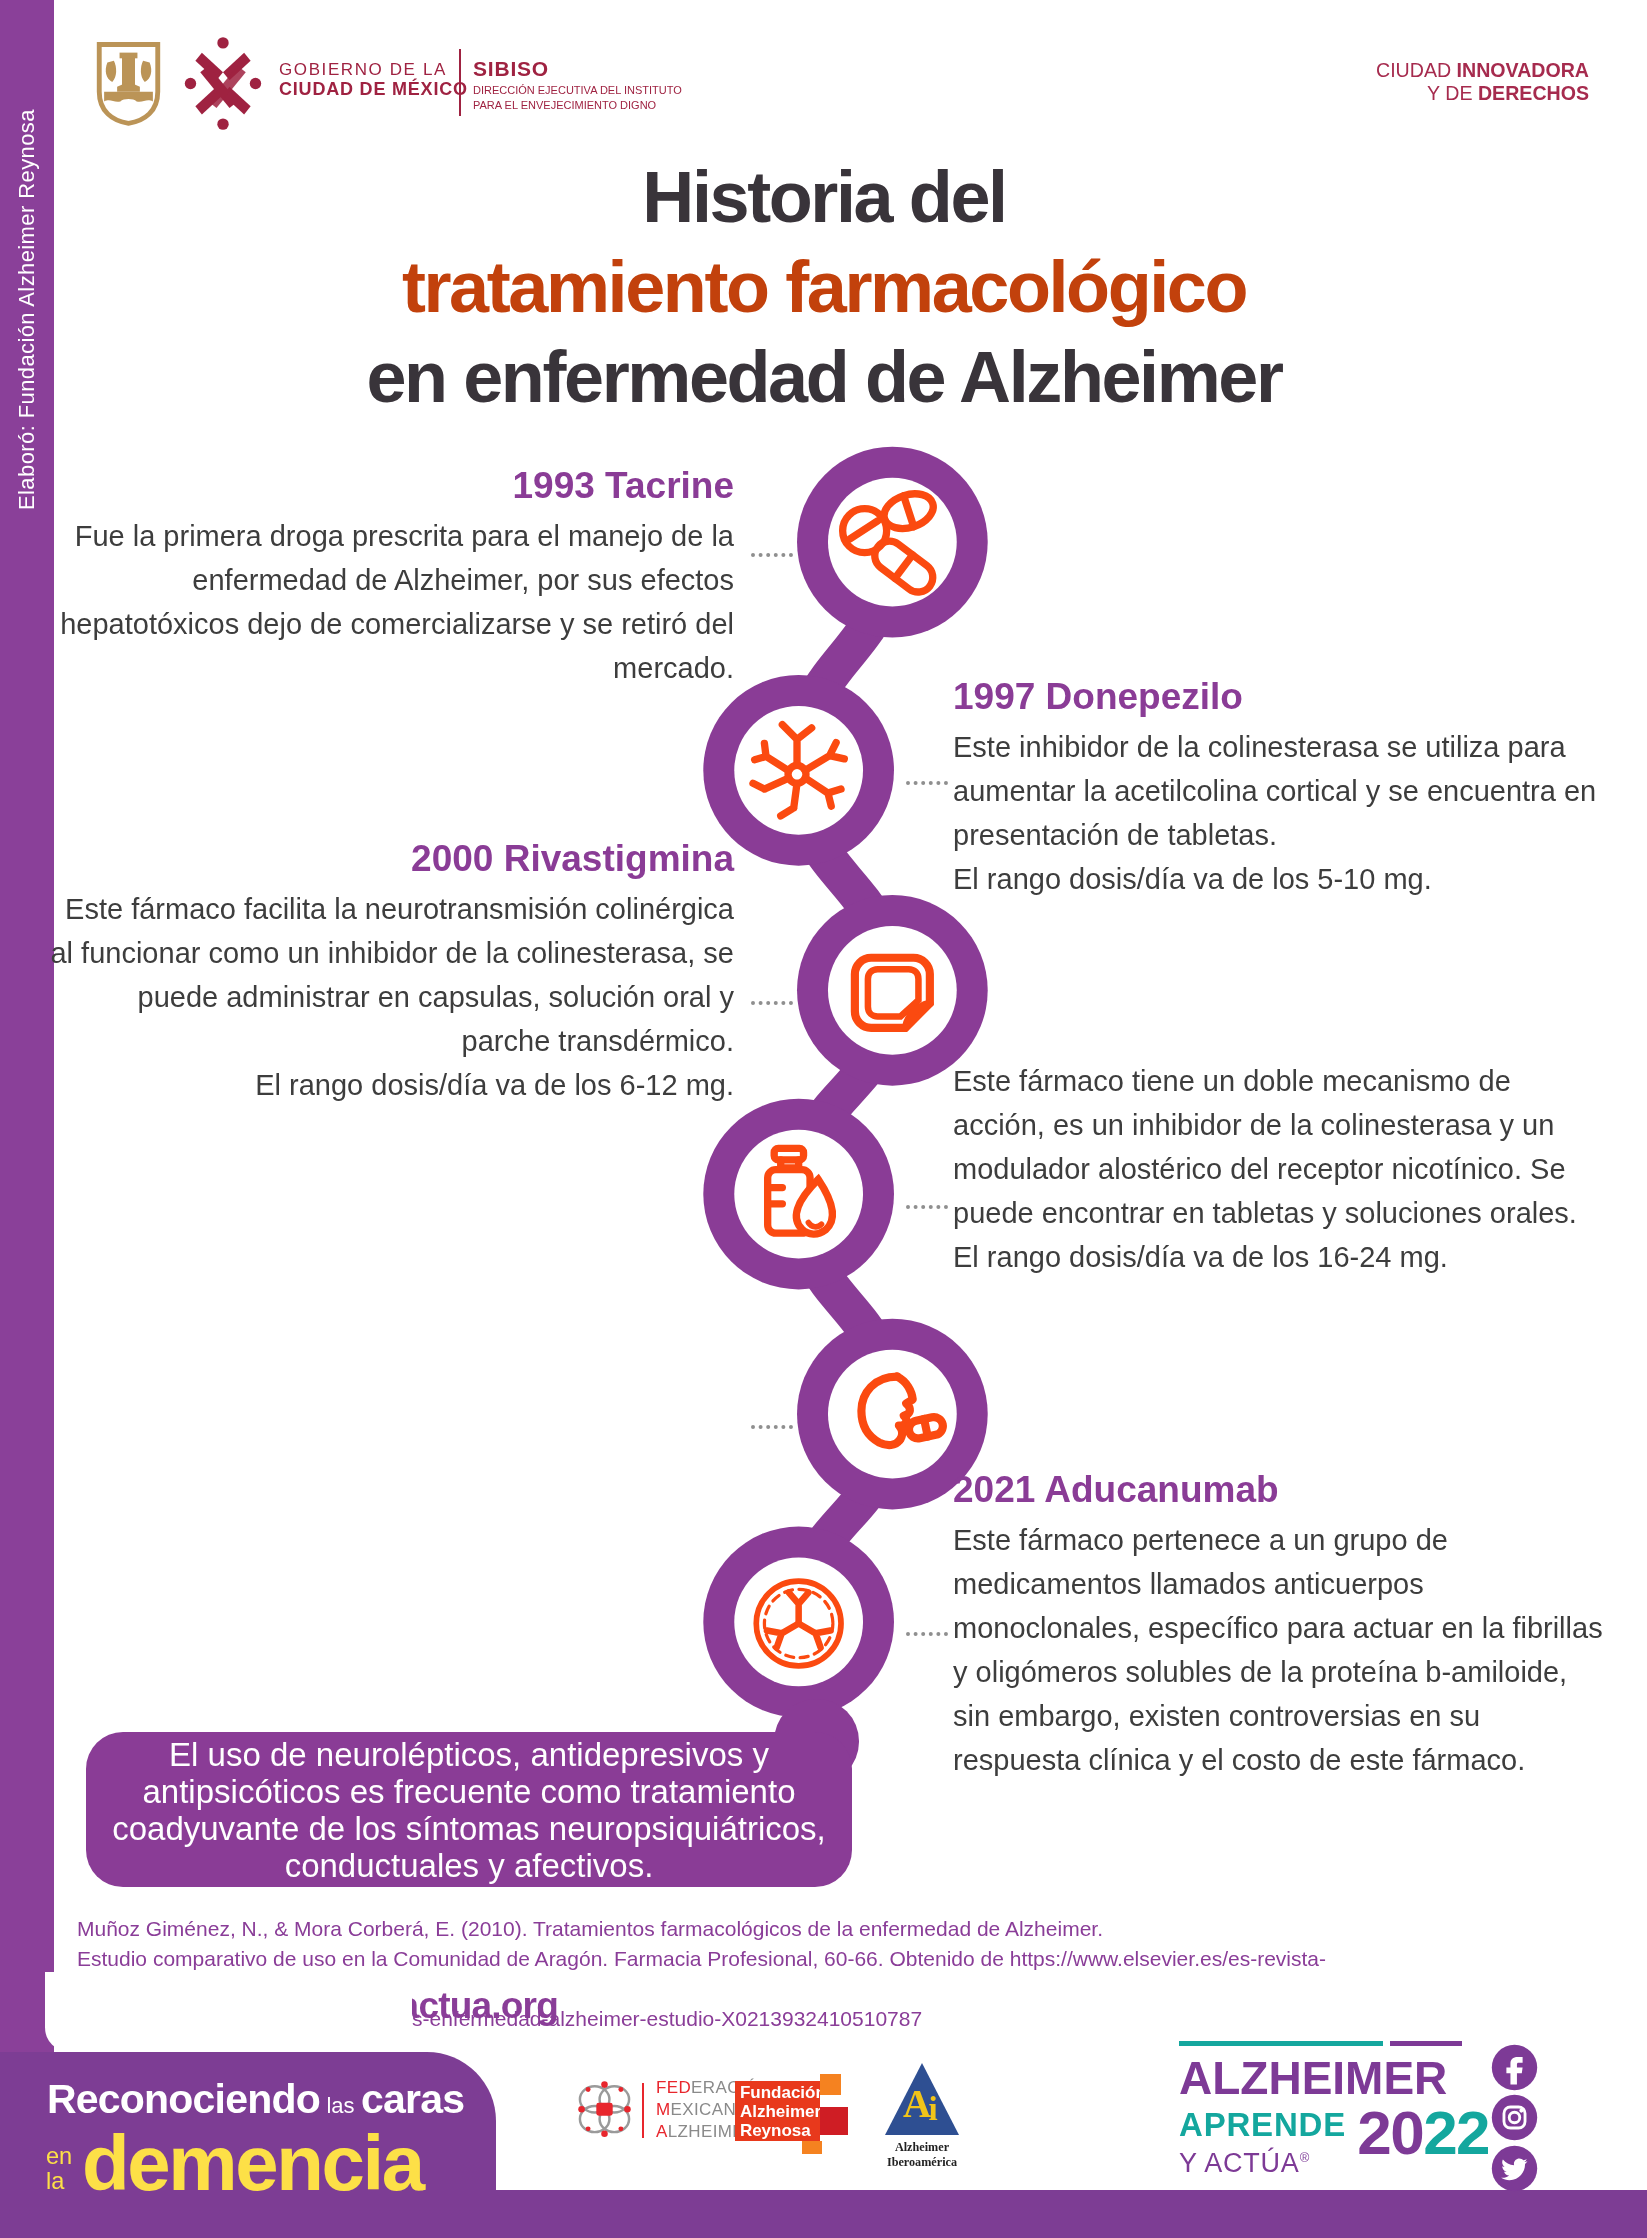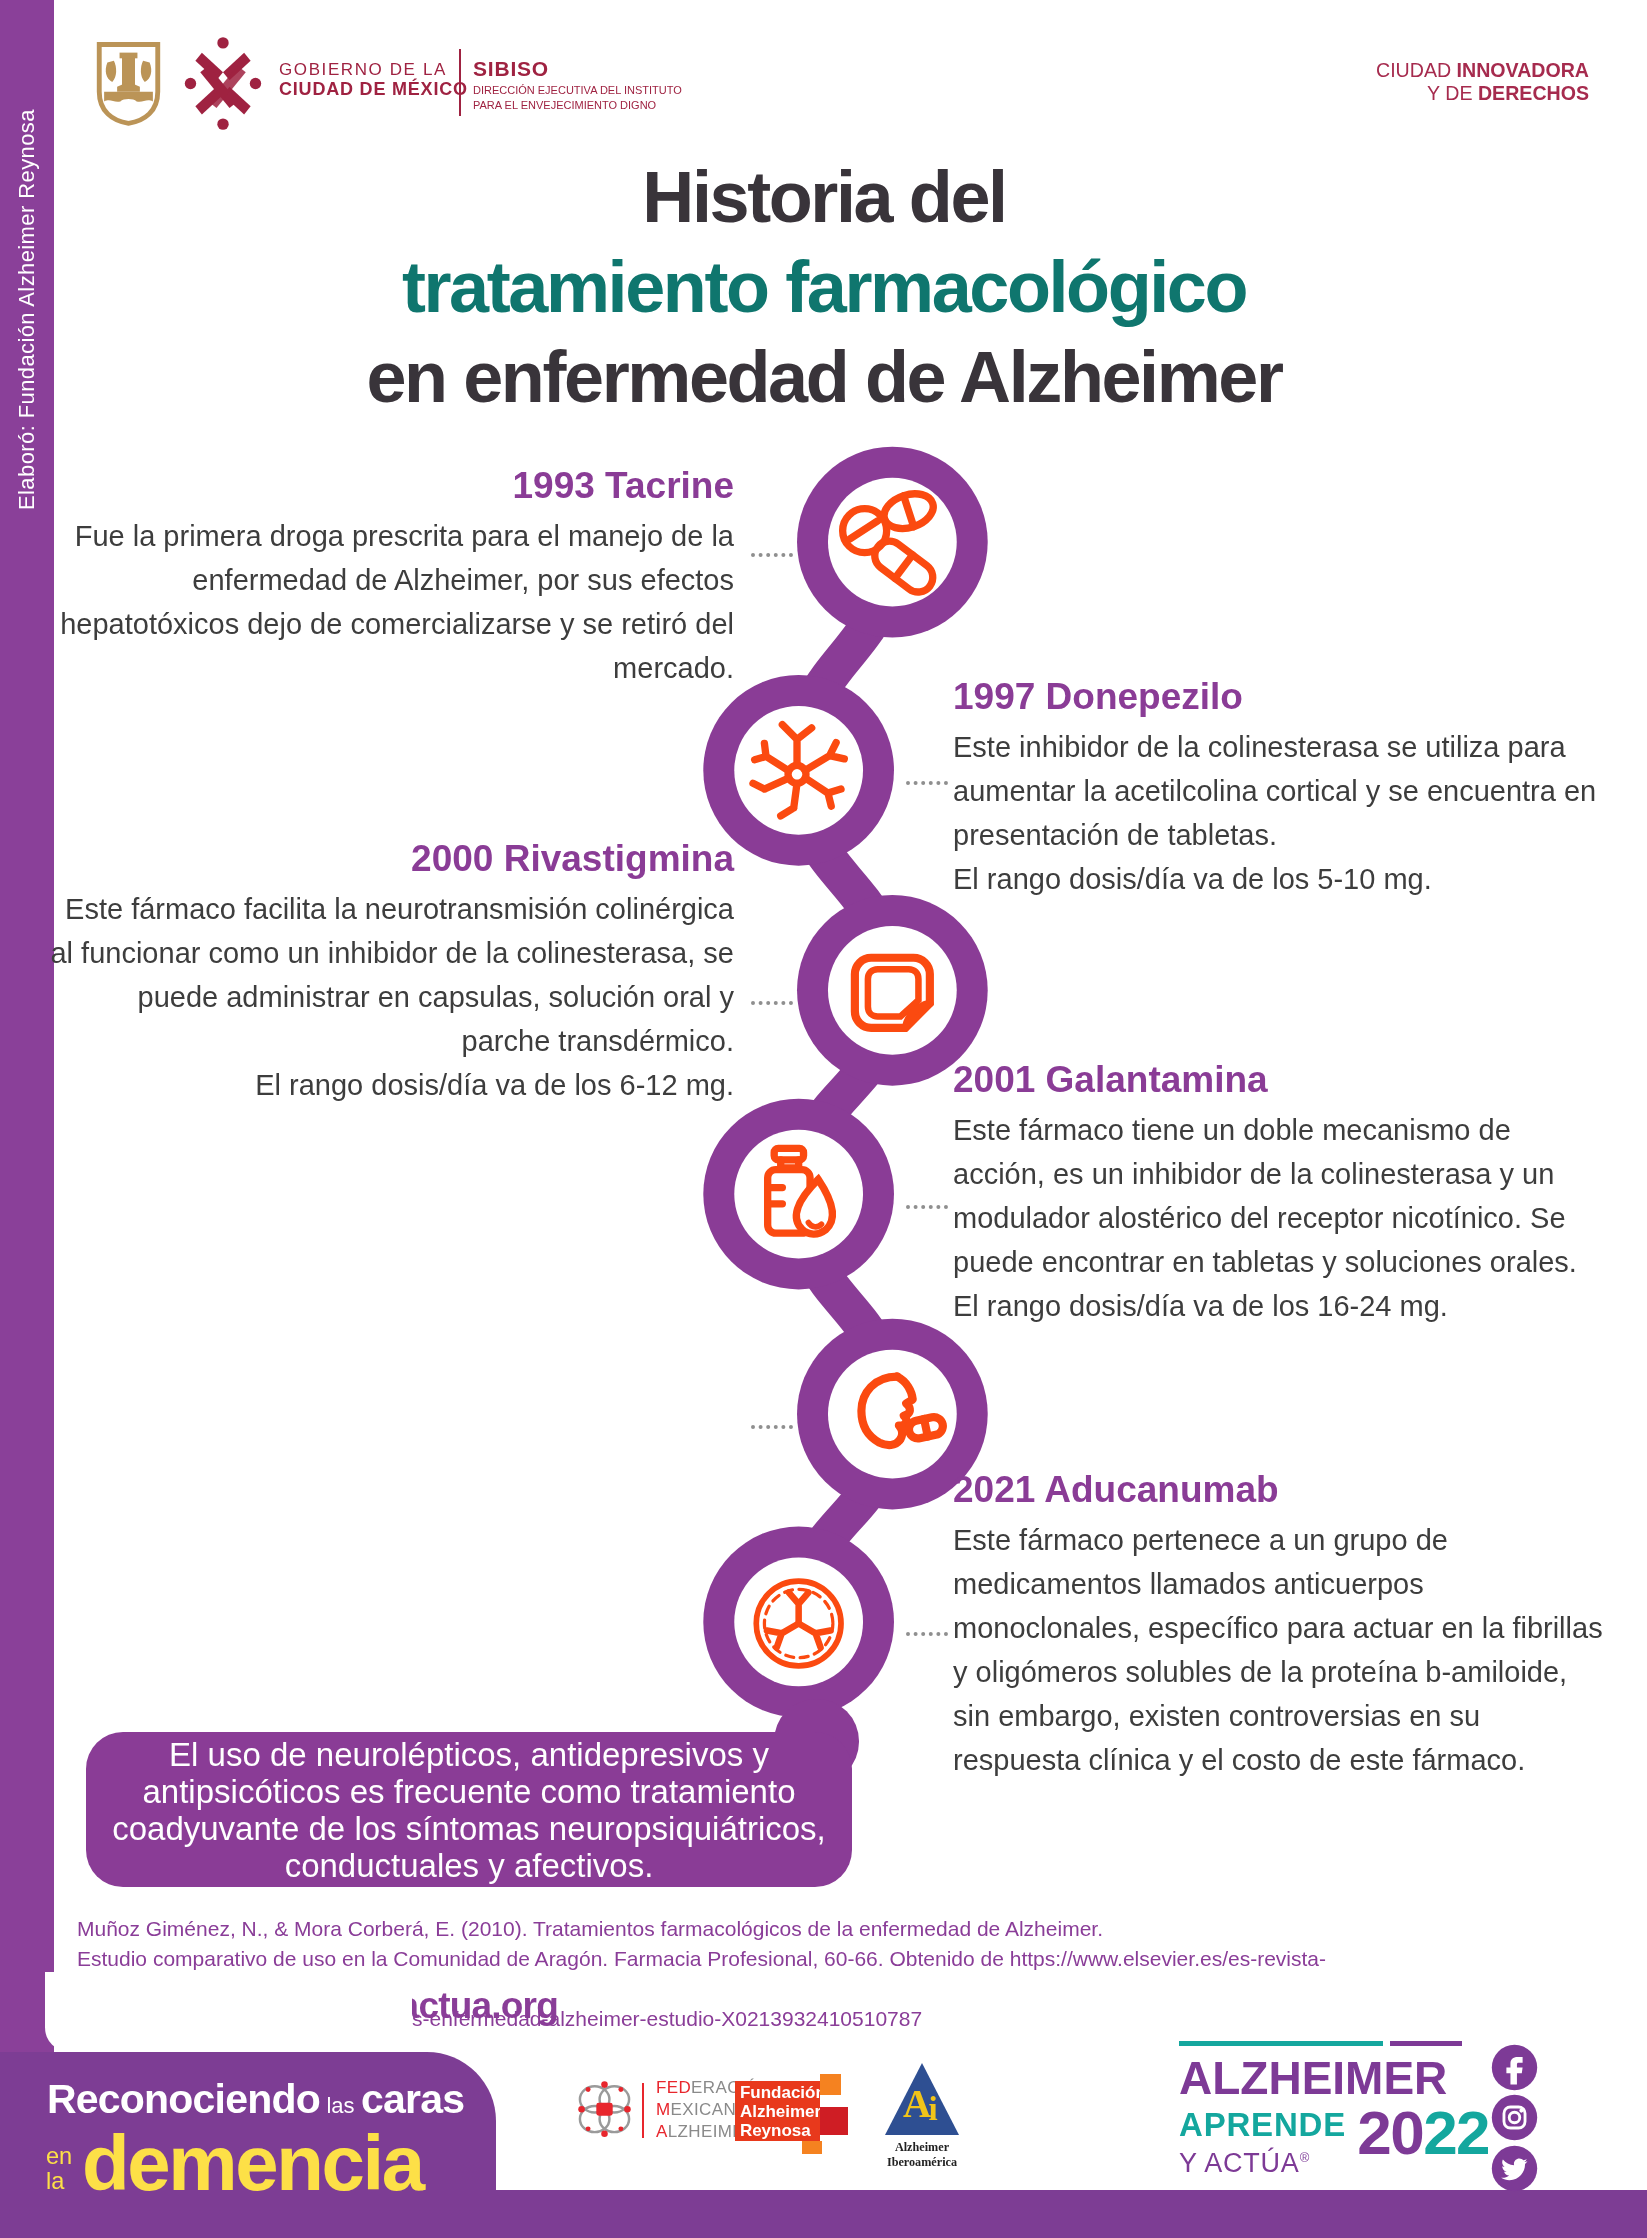--- a/index.html
+++ b/index.html
@@ -18,21 +18,21 @@
   .gov-text .l2{font-size:18px;font-weight:bold;letter-spacing:0.8px;}
   .hdr-divider{position:absolute;left:459px;top:49px;width:1.6px;height:67px;background:#9f2241;}
   .sibiso{position:absolute;left:473px;top:57px;color:#9f2241;}
   .sibiso .name{font-size:21px;font-weight:bold;letter-spacing:0.8px;}
   .sibiso .sub{font-size:11px;line-height:14.7px;margin-top:2.4px;}
   .hdr-right{position:absolute;right:58px;top:59px;text-align:right;color:#a62b4e;font-size:19.6px;line-height:23px;}
   .hdr-right b{font-weight:bold;}
   
   .title{position:absolute;left:54px;top:152px;width:1540px;text-align:center;
          font-weight:bold;font-size:72px;line-height:90px;letter-spacing:-2.4px;color:#39343a;}
-  .title .t2{color:#0f766e;}
+  .title .t2{color:#c2410c;}
   
   .tl-svg{position:absolute;left:0;top:0;}
   
   .tl-sec{position:absolute;}
   .tl-sec .hd{font-size:37px;font-weight:bold;color:#8a3c96;margin-bottom:6.5px;}
   .tl-sec .bd{font-size:29px;line-height:44px;color:#3d3d3d;white-space:pre-line;}
   .sec-right{text-align:right;}
   .sec-left{text-align:left;}
   .dots{position:absolute;width:42px;border-top:4.1px dotted #8f8f8f;}
   
@@ -247,21 +247,20 @@
     <div class="hd">1997 Donepezilo</div>
     <div class="bd">Este inhibidor de la colinesterasa se utiliza para aumentar la acetilcolina cortical y se encuentra en presentación de tabletas.
 El rango dosis/día va de los 5-10 mg.</div>
   </div>
   <div class="tl-sec sec-right" style="left:49px;top:838px;width:685px;">
     <div class="hd">2000 Rivastigmina</div>
     <div class="bd">Este fármaco facilita la neurotransmisión colinérgica al funcionar como un inhibidor de la colinesterasa, se puede administrar en capsulas, solución oral y parche transdérmico.
 El rango dosis/día va de los 6-12 mg.</div>
   </div>
   <div class="tl-sec sec-left" style="left:953px;top:1059px;width:652px;">
-    <div class="hd">2001 Galantamina</div>
     <div class="bd">Este fármaco tiene un doble mecanismo de acción, es un inhibidor de la colinesterasa y un modulador alostérico del receptor nicotínico. Se puede encontrar en tabletas y soluciones orales.
 El rango dosis/día va de los 16-24 mg.</div>
   </div>
   <div class="tl-sec sec-left" style="left:953px;top:1469px;width:652px;">
     <div class="hd">2021 Aducanumab</div>
     <div class="bd">Este fármaco pertenece a un grupo de medicamentos llamados anticuerpos monoclonales, específico para actuar en la fibrillas y oligómeros solubles de la proteína b-amiloide, sin embargo, existen controversias en su respuesta clínica y el costo de este fármaco.</div>
   </div>
 
   <div class="note-tab"></div>
   <div class="note-box">El uso de neurolépticos, antidepresivos y antipsicóticos es frecuente como tratamiento coadyuvante de los síntomas neuropsiquiátricos, conductuales y afectivos.</div>

